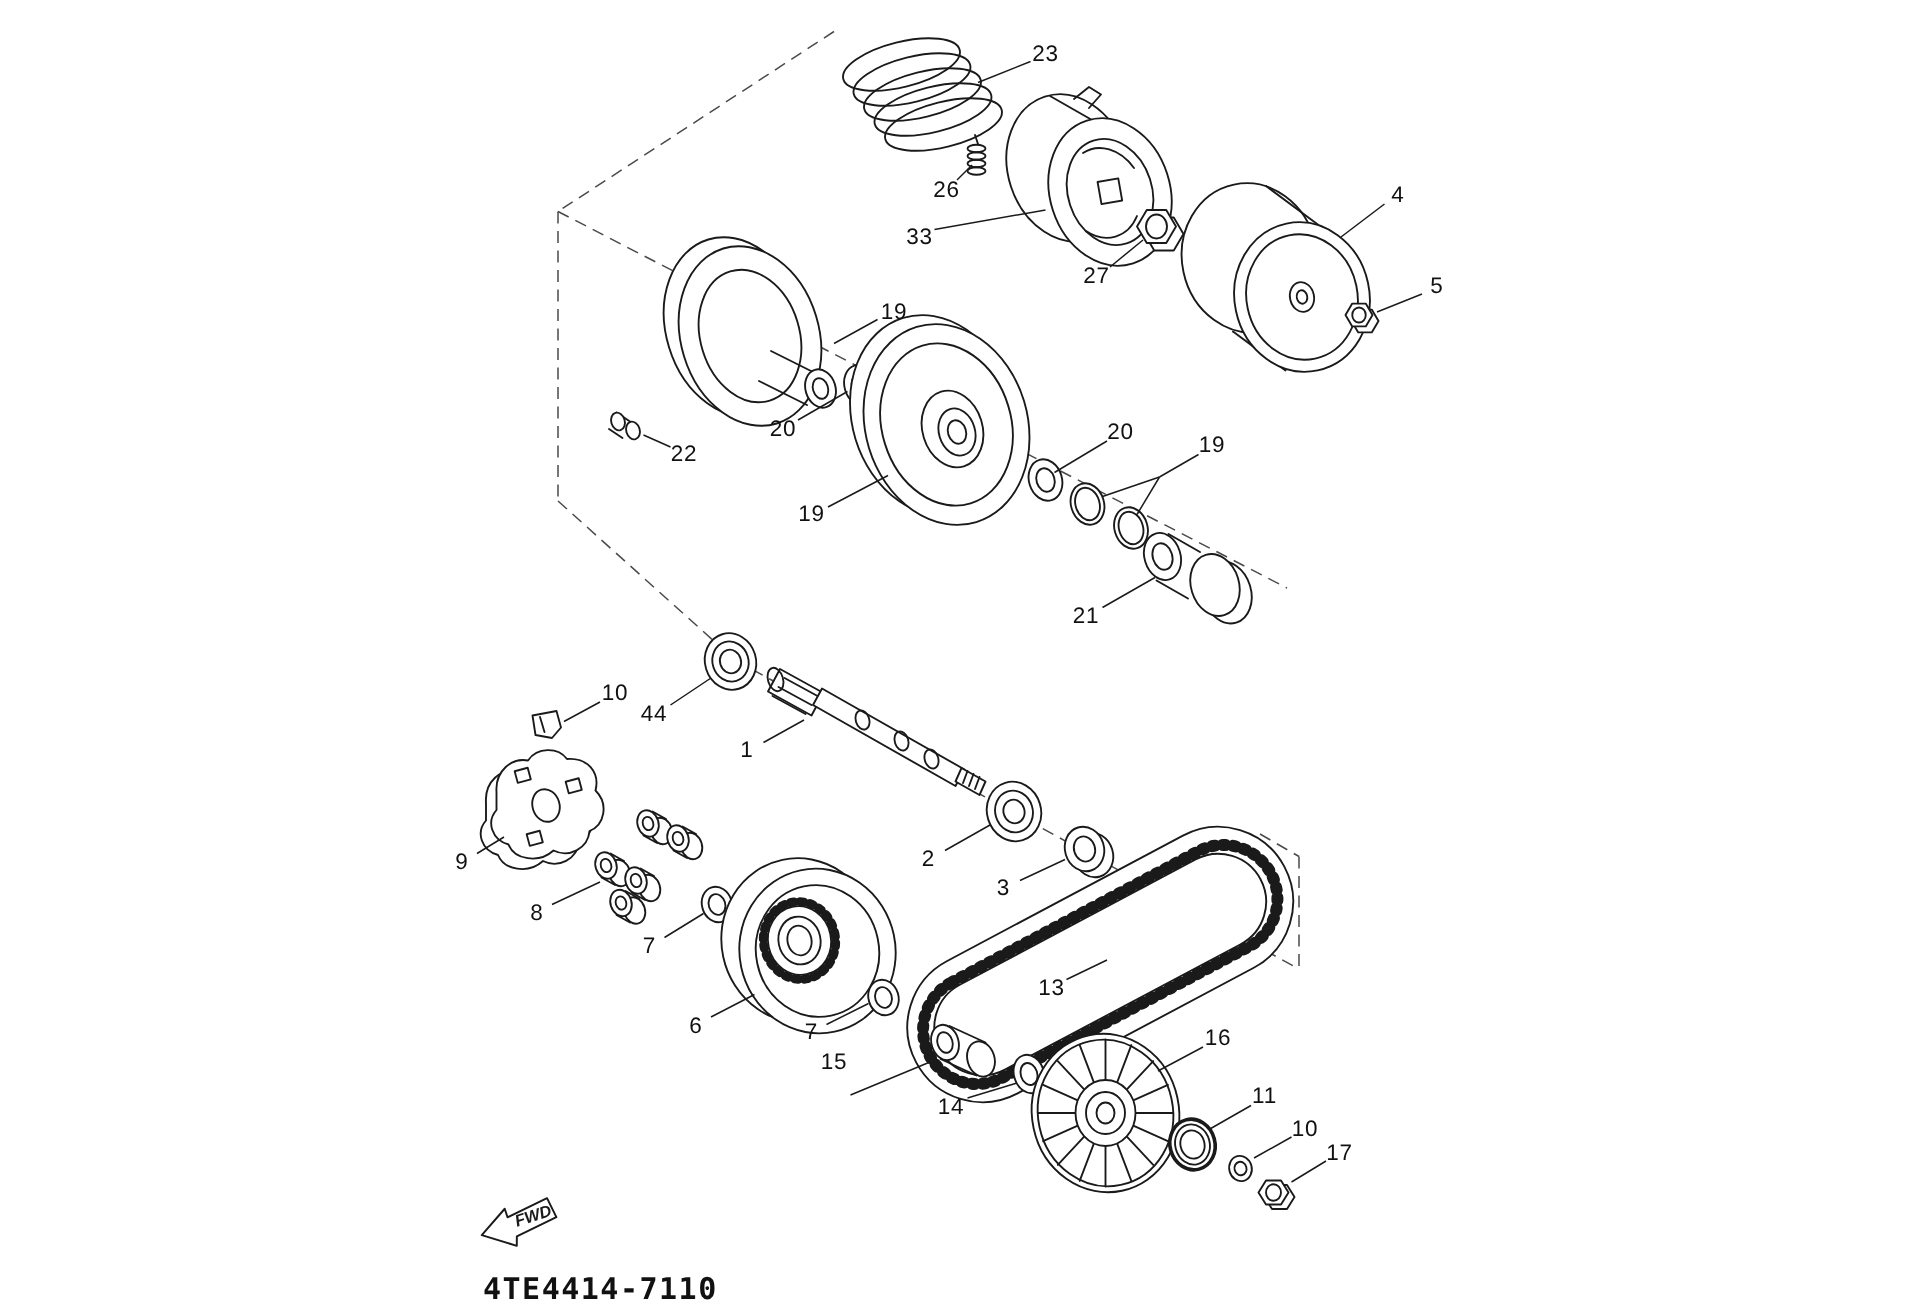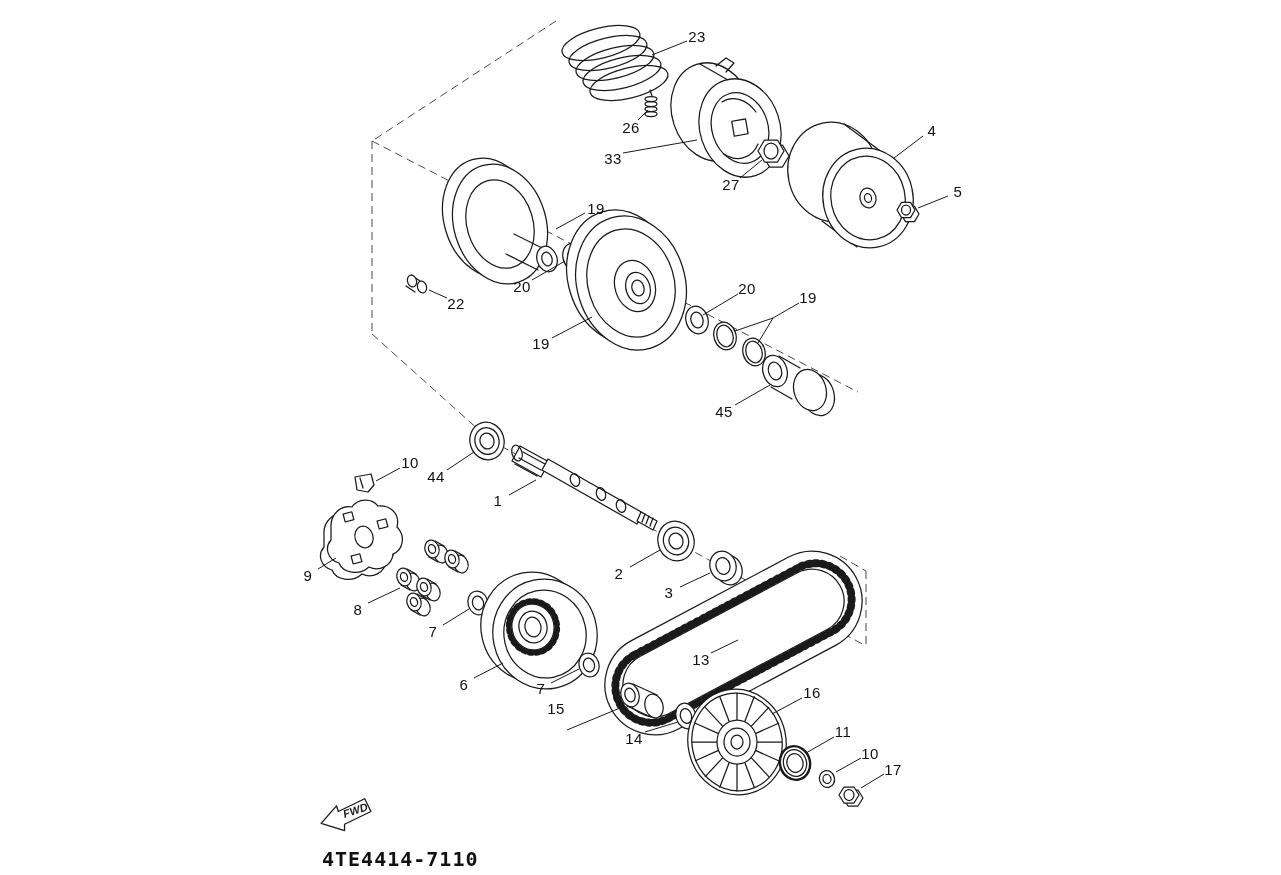--- a/index.html
+++ b/index.html
@@ -346,21 +346,21 @@
   <div class="callout" style="left:613px;top:158px" data-name="callout-25">33</div>
   <div class="callout" style="left:731px;top:184px" data-name="callout-27">27</div>
   <div class="callout" style="left:932px;top:130px" data-name="callout-4">4</div>
   <div class="callout" style="left:958px;top:191px" data-name="callout-5">5</div>
   <div class="callout" style="left:596px;top:208px" data-name="callout-18">19</div>
   <div class="callout" style="left:522px;top:286px" data-name="callout-20a">20</div>
   <div class="callout" style="left:456px;top:303px" data-name="callout-22">22</div>
   <div class="callout" style="left:541px;top:343px" data-name="callout-19">19</div>
   <div class="callout" style="left:747px;top:288px" data-name="callout-20b">20</div>
   <div class="callout" style="left:808px;top:297px" data-name="callout-21">19</div>
-  <div class="callout" style="left:724px;top:411px" data-name="callout-24">45</div>
+  <div class="callout" style="left:724px;top:411px" data-name="callout-24">21</div>
   <div class="callout" style="left:410px;top:462px" data-name="callout-10">10</div>
   <div class="callout" style="left:436px;top:476px" data-name="callout-28">44</div>
   <div class="callout" style="left:498px;top:500px" data-name="callout-1">1</div>
   <div class="callout" style="left:619px;top:573px" data-name="callout-2">2</div>
   <div class="callout" style="left:669px;top:592px" data-name="callout-3">3</div>
   <div class="callout" style="left:308px;top:575px" data-name="callout-9">9</div>
   <div class="callout" style="left:358px;top:609px" data-name="callout-8">8</div>
   <div class="callout" style="left:433px;top:631px" data-name="callout-7a">7</div>
   <div class="callout" style="left:464px;top:684px" data-name="callout-6">6</div>
   <div class="callout" style="left:541px;top:688px" data-name="callout-7b">7</div>

